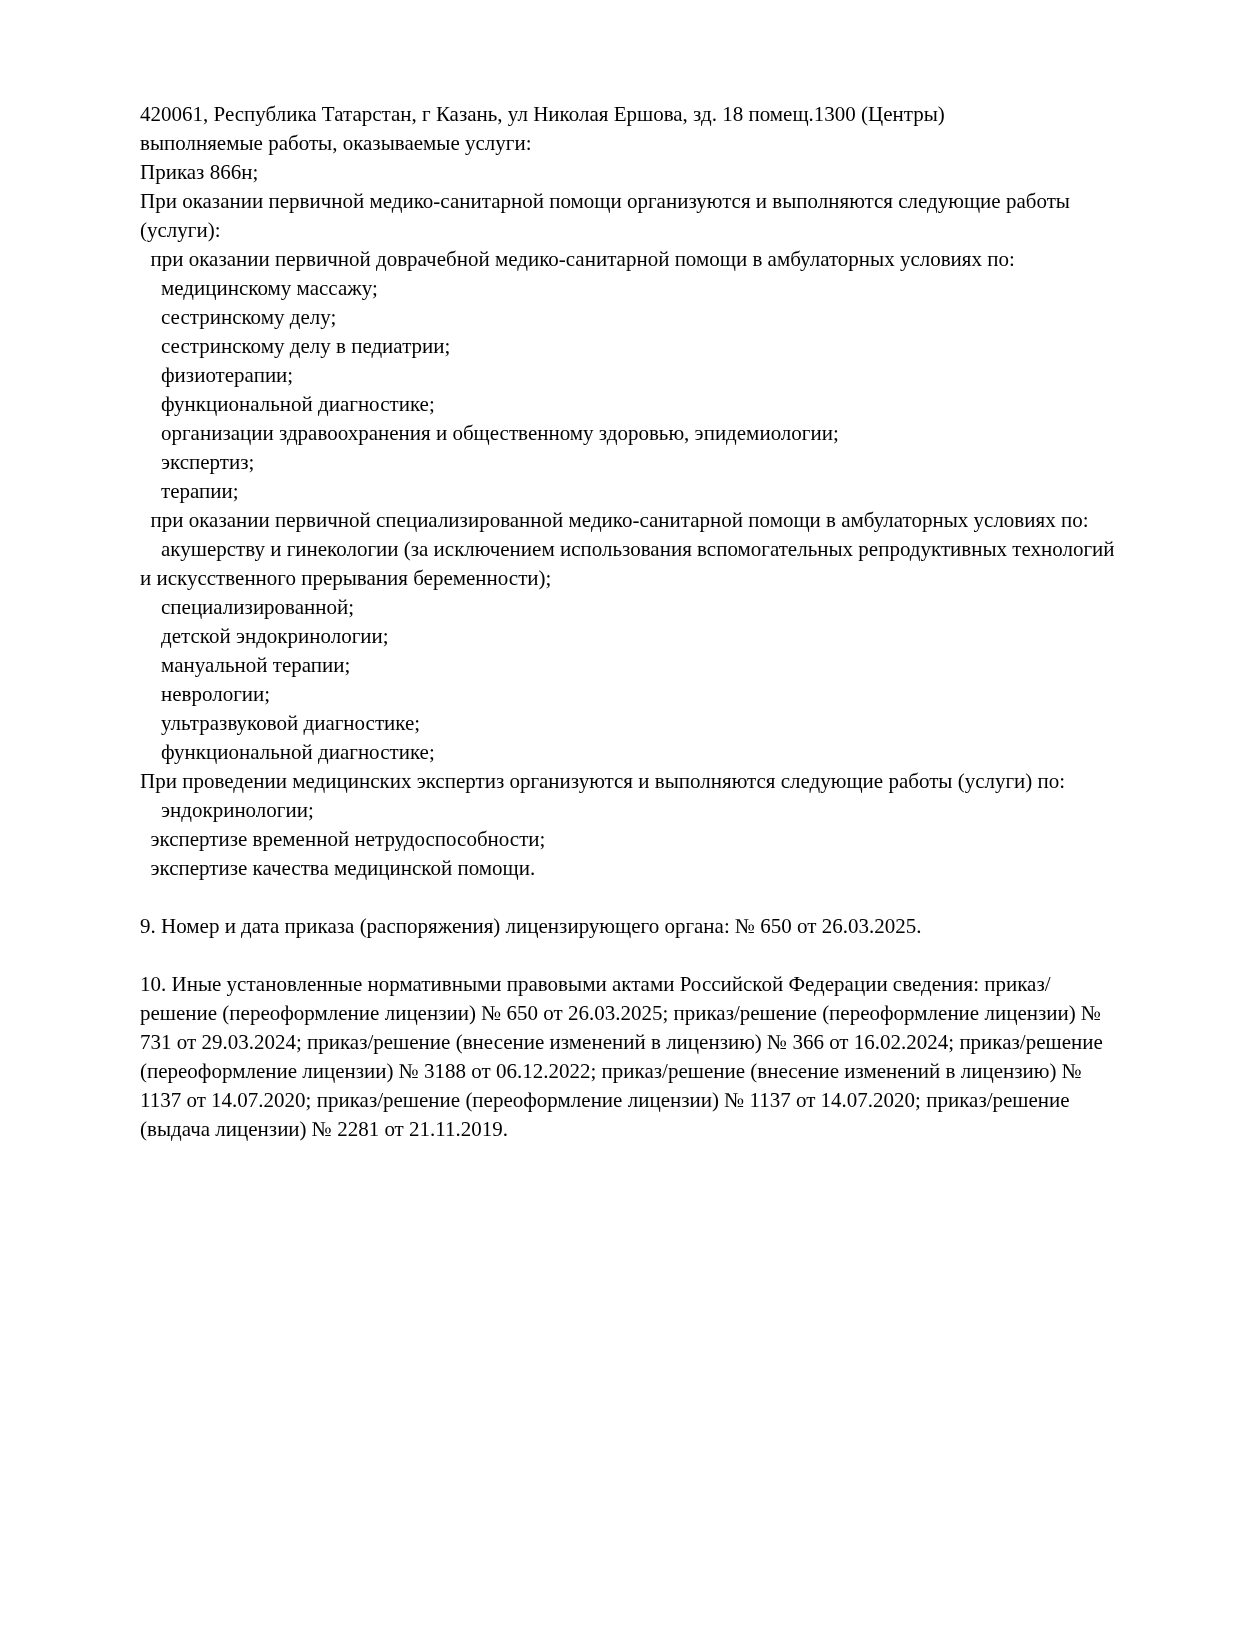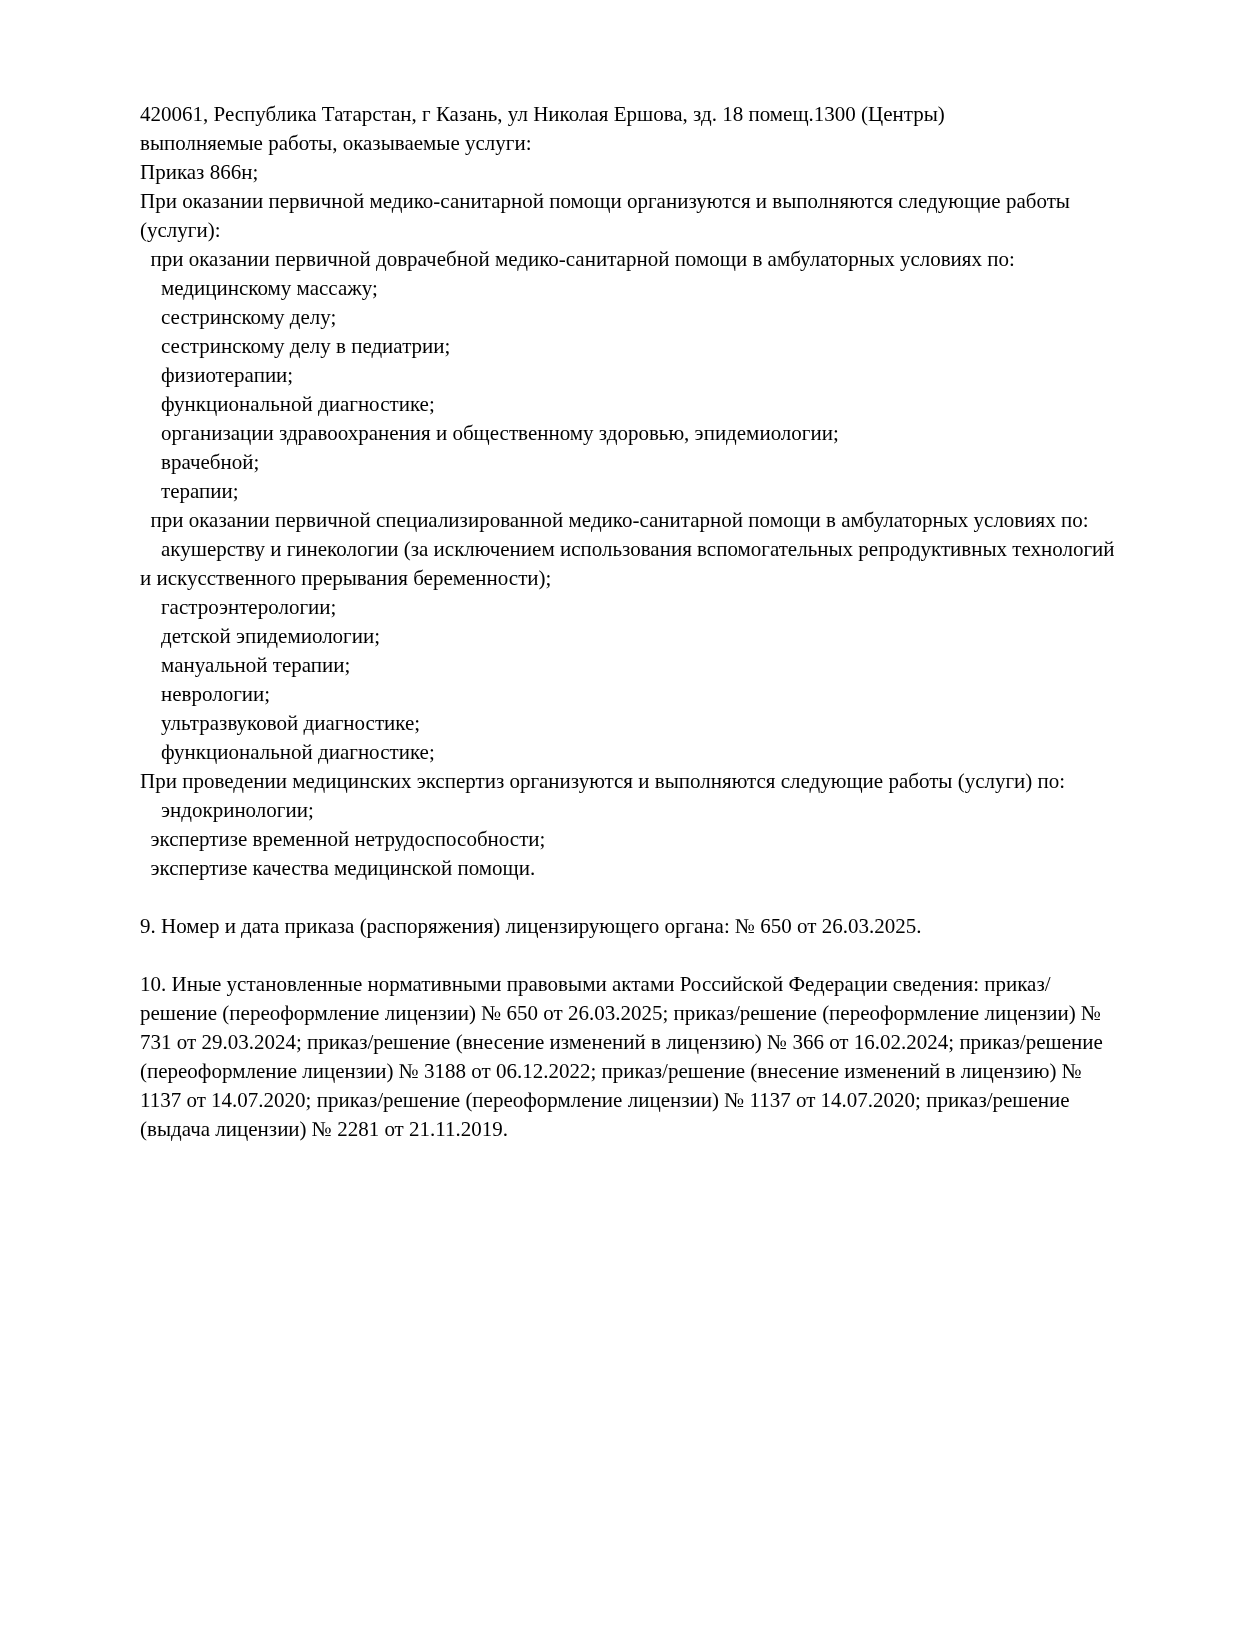--- a/index.html
+++ b/index.html
@@ -42,26 +42,26 @@
   <p class="doc-line">выполняемые работы, оказываемые услуги:</p>
   <p class="doc-line">Приказ 866н;</p>
   <p class="doc-line">При оказании первичной медико-санитарной помощи организуются и выполняются следующие работы (услуги):</p>
   <p class="doc-line">  при оказании первичной доврачебной медико-санитарной помощи в амбулаторных условиях по:</p>
   <p class="doc-line">    медицинскому массажу;</p>
   <p class="doc-line">    сестринскому делу;</p>
   <p class="doc-line">    сестринскому делу в педиатрии;</p>
   <p class="doc-line">    физиотерапии;</p>
   <p class="doc-line">    функциональной диагностике;</p>
   <p class="doc-line">    организации здравоохранения и общественному здоровью, эпидемиологии;</p>
-  <p class="doc-line">    врачебной;</p>
+  <p class="doc-line">    экспертиз;</p>
   <p class="doc-line">    терапии;</p>
   <p class="doc-line">  при оказании первичной специализированной медико-санитарной помощи в амбулаторных условиях по:</p>
   <p class="doc-line">    акушерству и гинекологии (за исключением использования вспомогательных репродуктивных технологий и искусственного прерывания беременности);</p>
-  <p class="doc-line">    гастроэнтерологии;</p>
-  <p class="doc-line">    детской эпидемиологии;</p>
+  <p class="doc-line">    специализированной;</p>
+  <p class="doc-line">    детской эндокринологии;</p>
   <p class="doc-line">    мануальной терапии;</p>
   <p class="doc-line">    неврологии;</p>
   <p class="doc-line">    ультразвуковой диагностике;</p>
   <p class="doc-line">    функциональной диагностике;</p>
   <p class="doc-line">При проведении медицинских экспертиз организуются и выполняются следующие работы (услуги) по:</p>
   <p class="doc-line">    эндокринологии;</p>
   <p class="doc-line">  экспертизе временной нетрудоспособности;</p>
   <p class="doc-line">  экспертизе качества медицинской помощи.</p>
   <p class="doc-line"></p>
   <p class="doc-line">9. Номер и дата приказа (распоряжения) лицензирующего органа: № 650 от 26.03.2025.</p>

